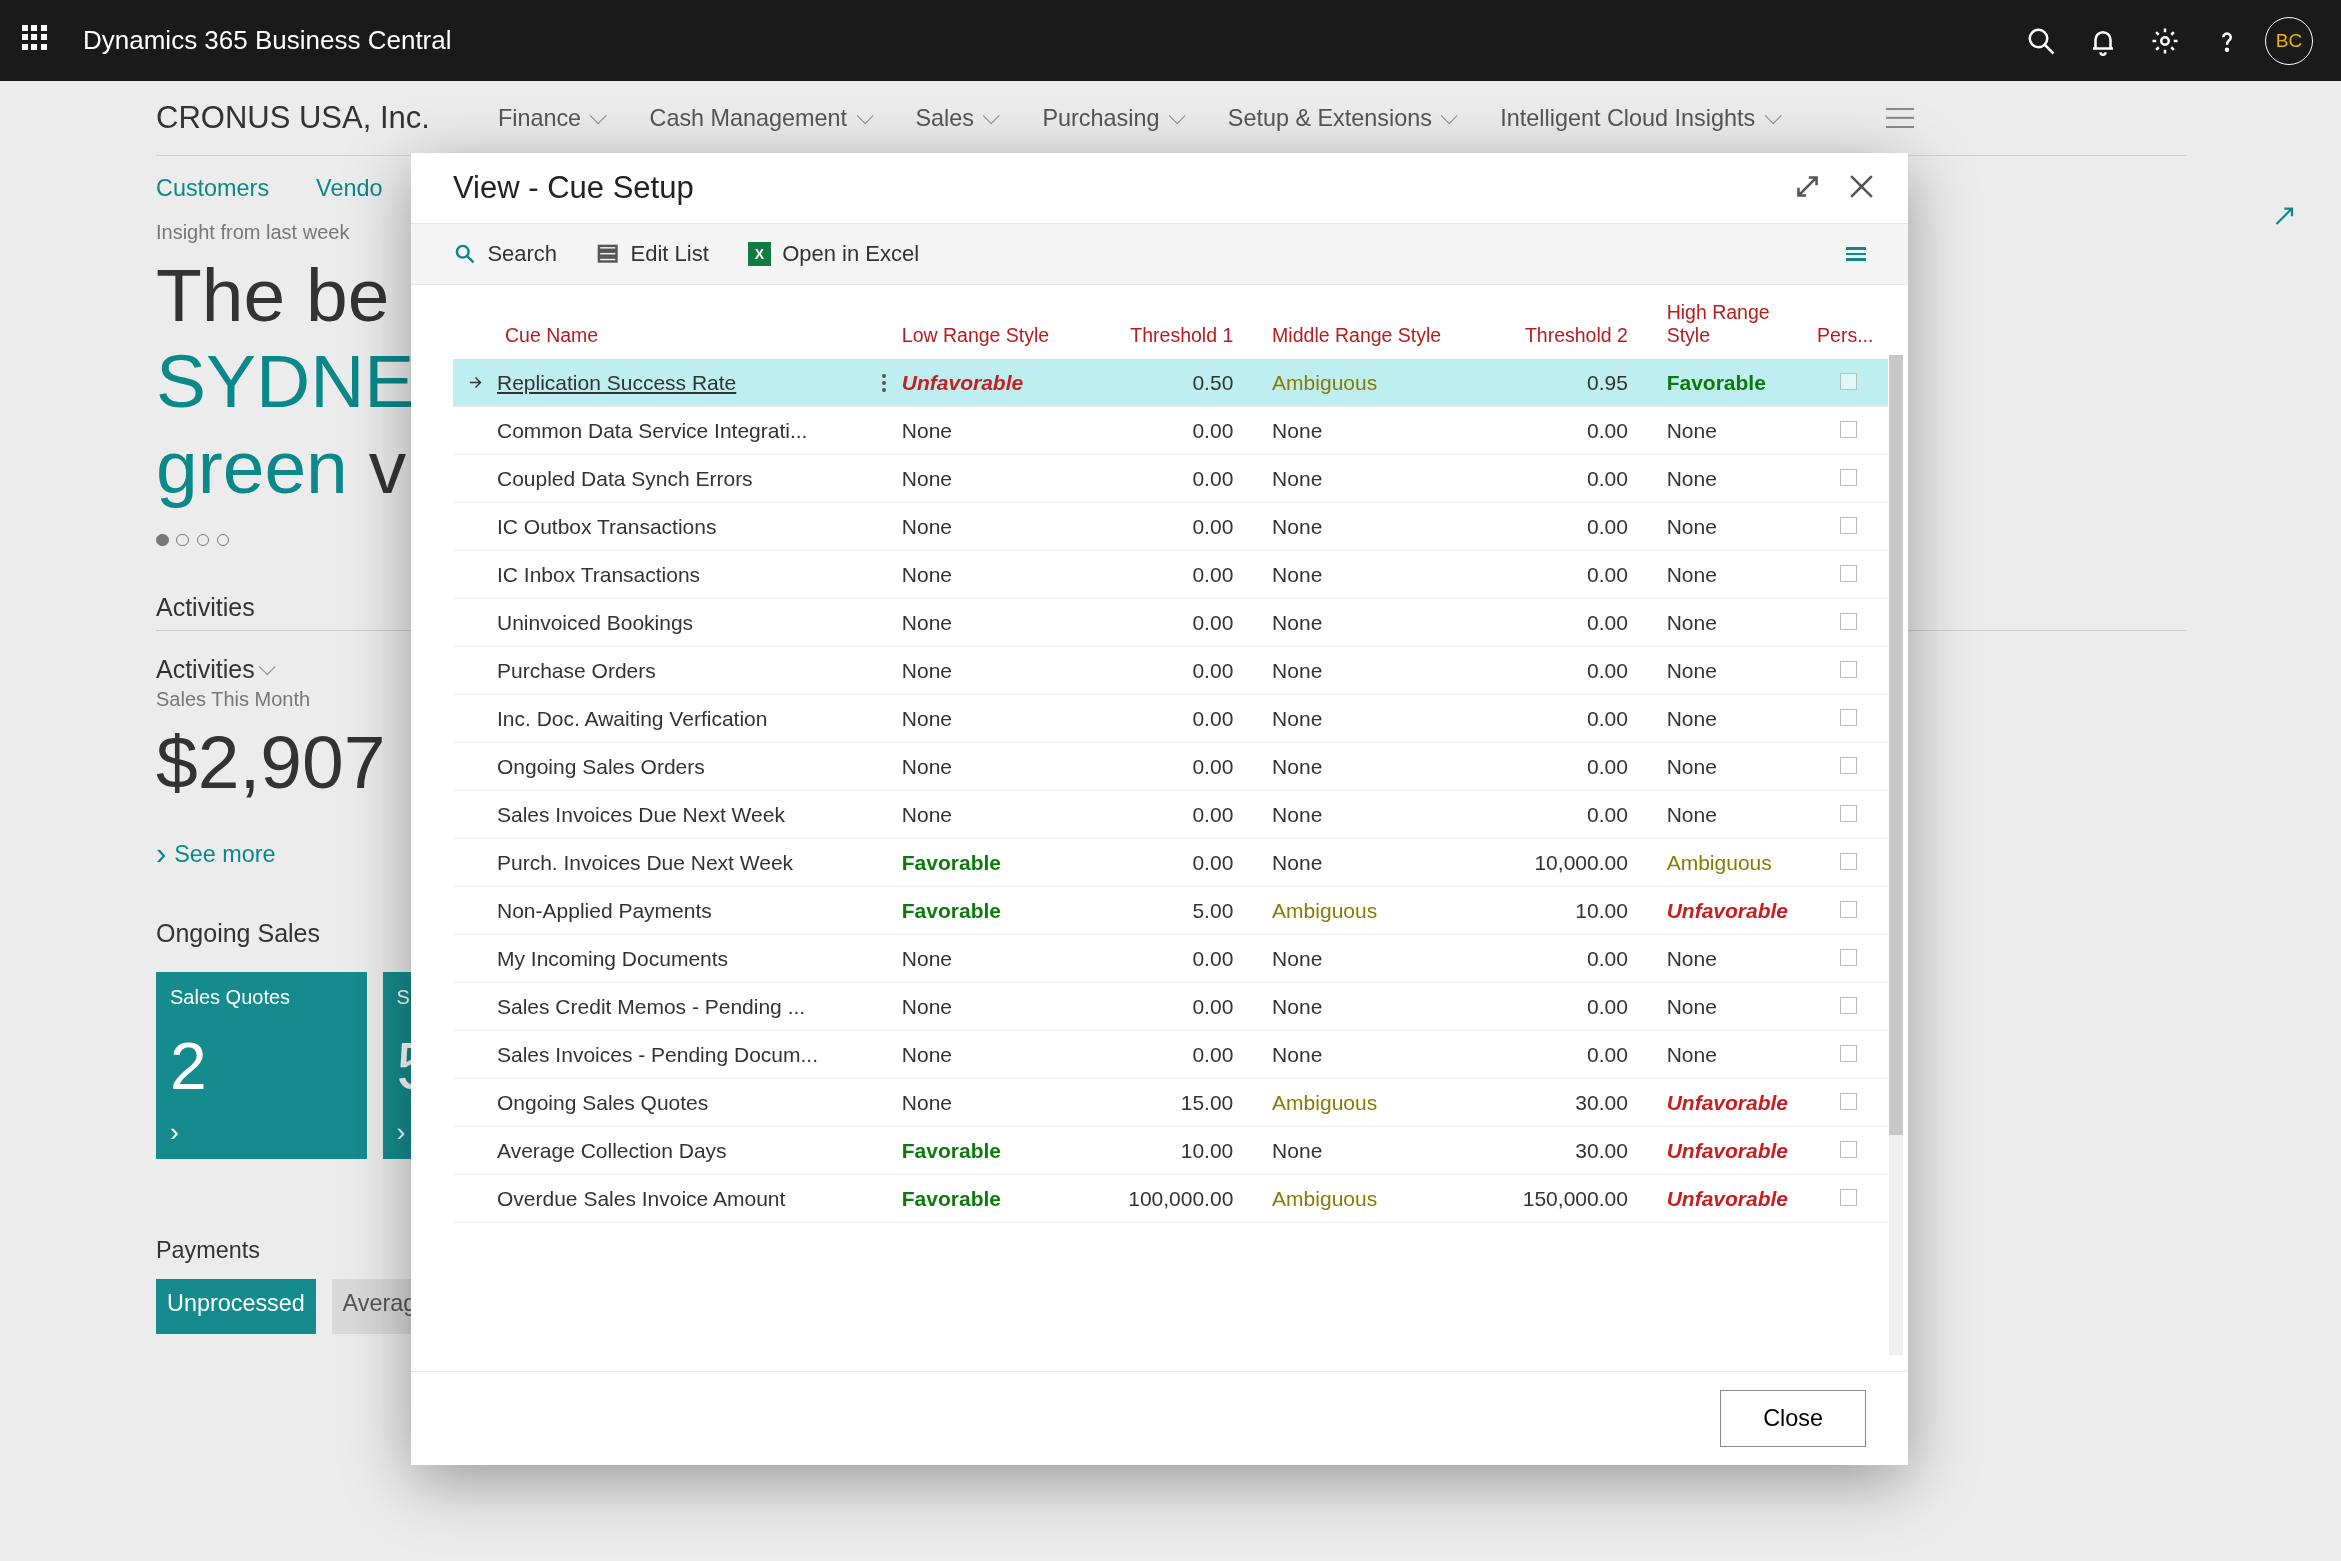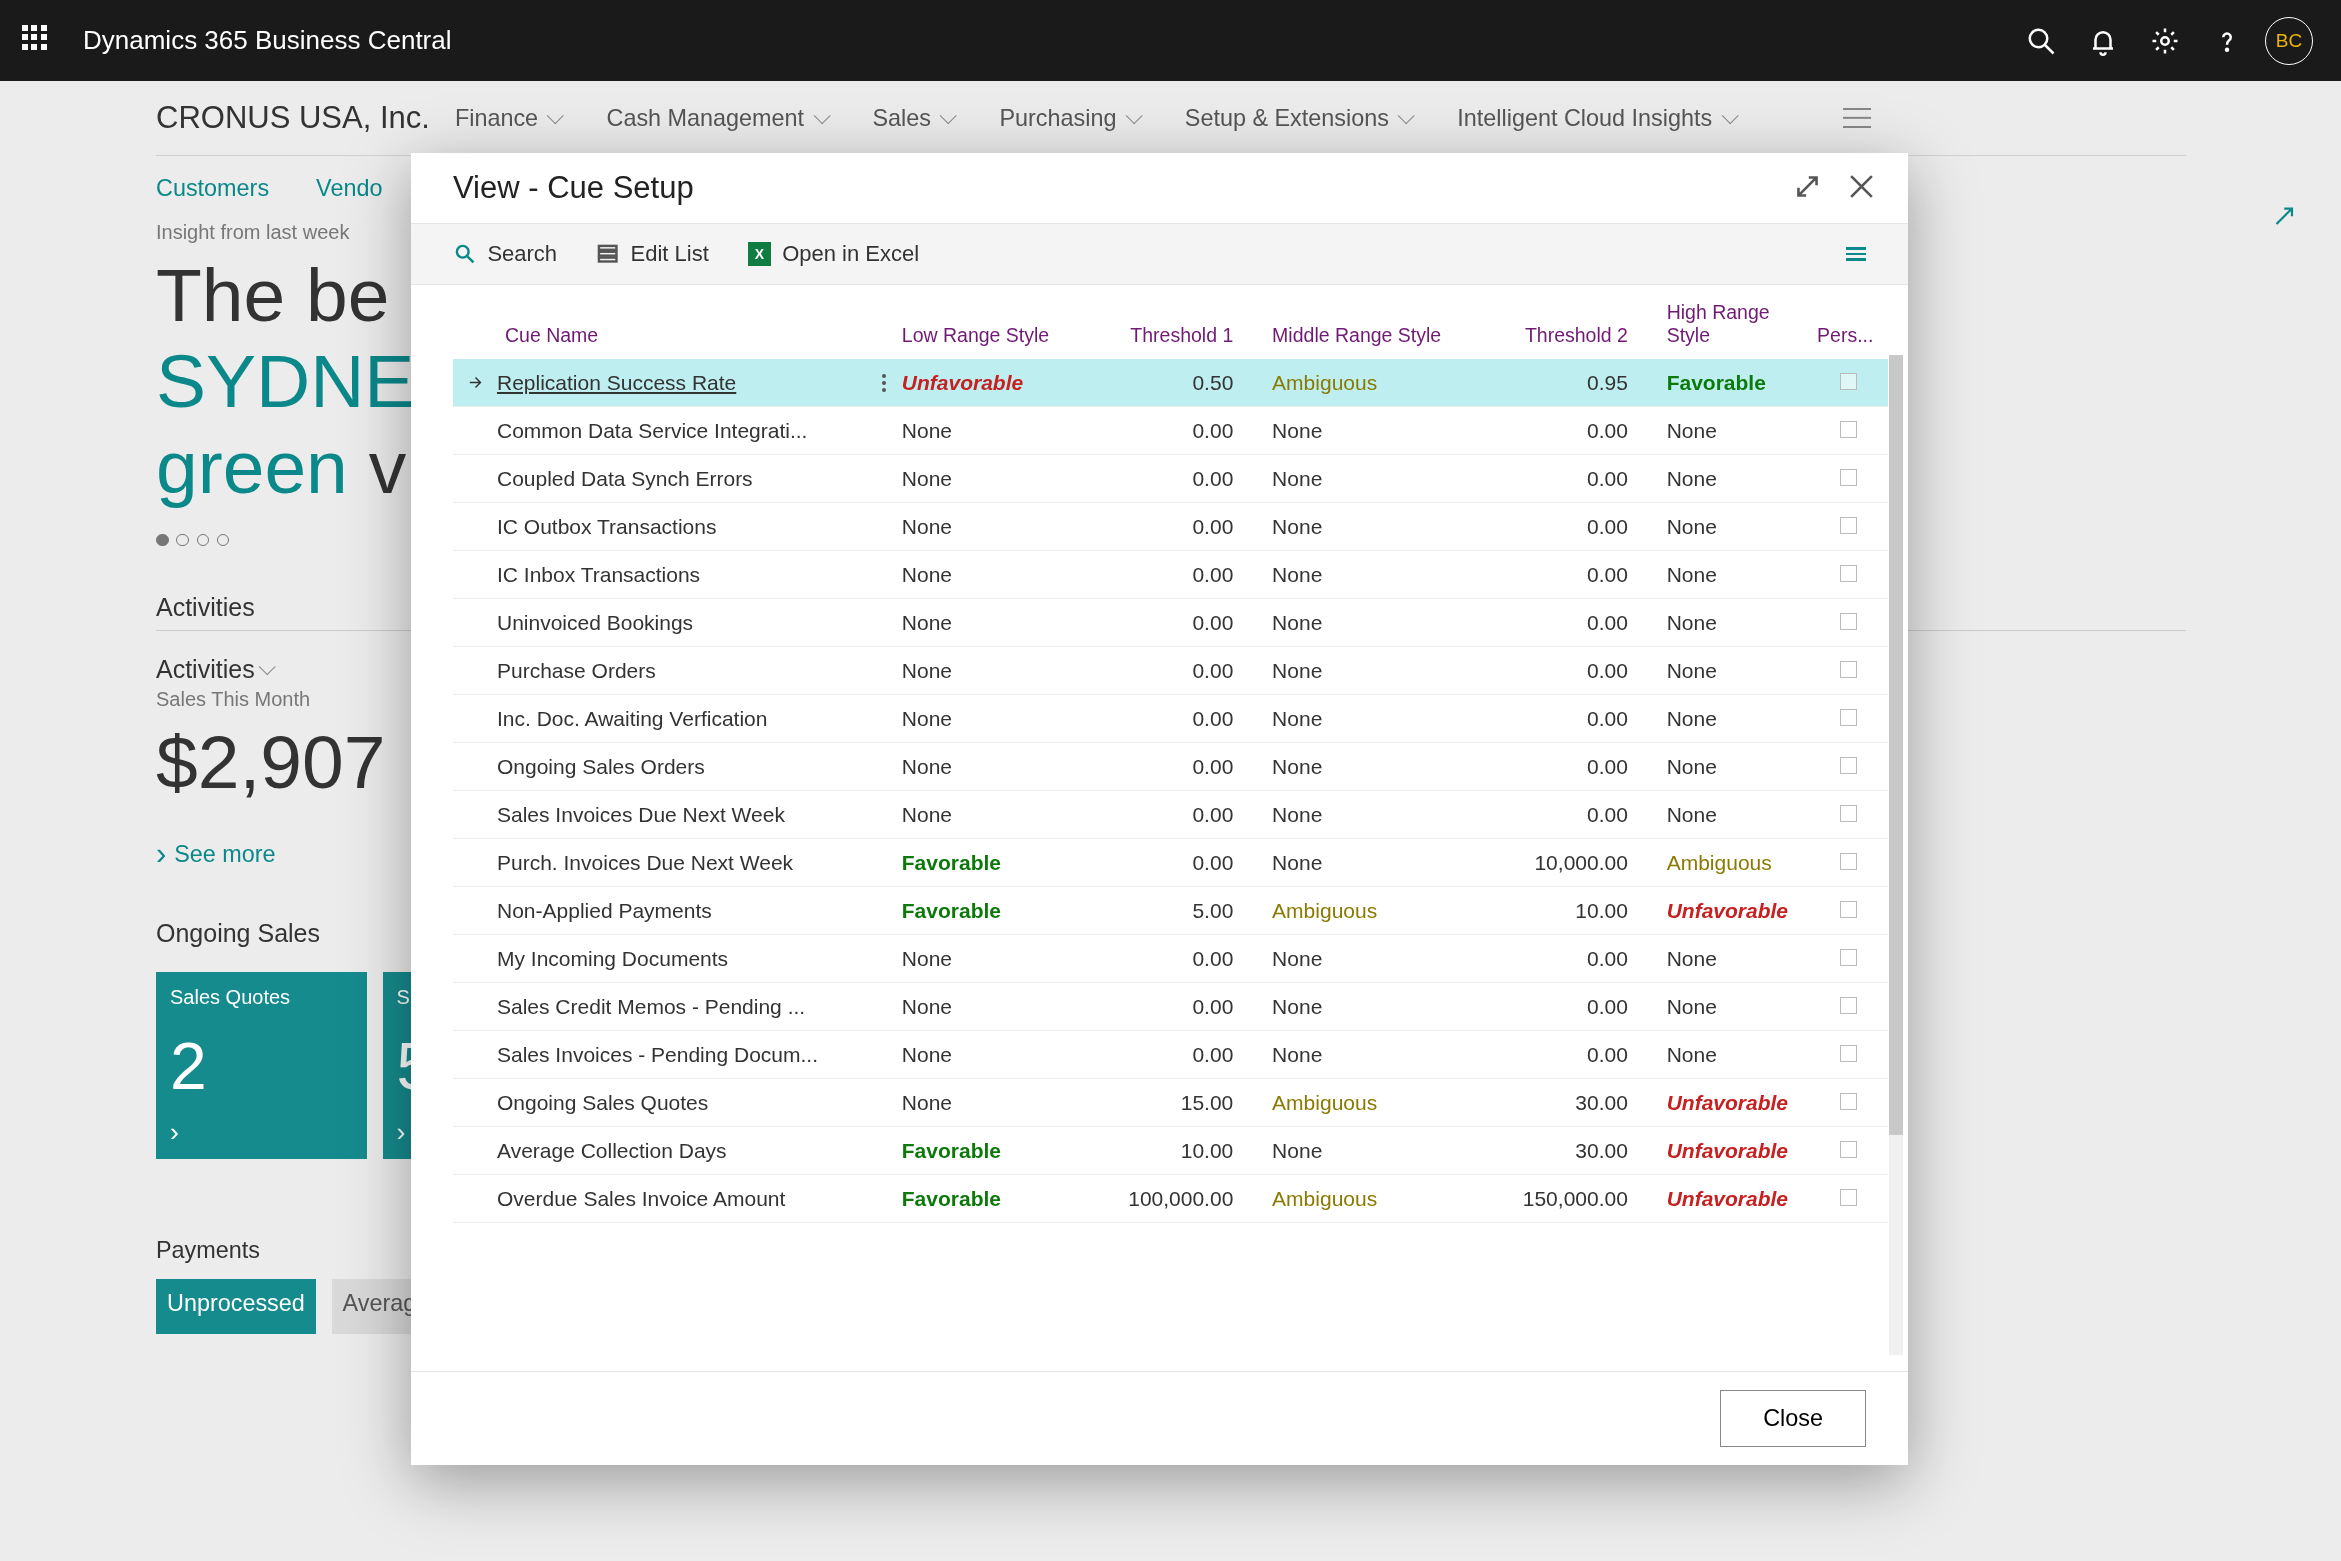--- a/index.html
+++ b/index.html
@@ -9,21 +9,21 @@
   .waffle { width: 31px; height: 31px; display: grid; grid-template-columns: repeat(3,6.2px); grid-template-rows: repeat(3,6.2px); gap: 3.1px; margin-right: 30px; }
   .waffle span { background: #fff; width: 6.2px; height: 6.2px; }
   .topbar-title { font-size: 26px; font-weight: 400; }
   .topbar-spacer { flex: 1; }
   .topbar-icn { width: 62px; height: 62px; display: flex; align-items: center; justify-content: center; color: #eab308; }
   .topbar-icn svg { width: 30px; height: 30px; stroke: #fff; fill: none; stroke-width: 2; }
   .avatar-circle { width: 48px; height: 48px; border: 1.6px solid #fff; border-radius: 50%; display: flex; align-items: center; justify-content: center; font-size: 19px; }
   
   .pagewrap { padding: 0 156px; }
   .pagehead { display: flex; align-items: center; height: 75px; border-bottom: 0.8px solid #d0d0d0; position: relative; }
-  .company { font-size: 31px; color: #333; margin-right: 25px; }
+  .company { font-size: 31px; color: #333; margin-right: 68px; }
   .navmenu { display: flex; gap: 47px; color: #555; font-size: 23.4px; align-items: center; }
   .navmenu span { display: inline-flex; align-items: center; gap: 4.7px; }
   .chev::after { content: ""; display: inline-block; width: 11px; height: 11px; border-right: 1.6px solid #888; border-bottom: 1.6px solid #888; transform: rotate(45deg) translateY(-3.1px); margin-left: 4.7px; }
   .ham { margin-left: 62px; width: 28px; height: 20px; border-top: 2.3px solid #888; border-bottom: 2.3px solid #888; position: relative; }
   .ham::before { content:""; position:absolute; top:50%; left:0; right:0; height:2.3px; background:#888; transform:translateY(-50%);}
   .secondnav { display: flex; gap: 47px; color: #0a888a; font-size: 23.4px; padding: 19px 0 0 0; }
   
   .insight-label { color:#777; font-size:20px; margin-top:19px; }
   .headline { font-size: 75px; font-weight: 300; color: #333; line-height: 1.15; margin-top: 7.8px; }
   .headline .teal { color: #0a888a; }
@@ -55,21 +55,21 @@
   .modal-toolbar{ background:#f4f4f4; border-top:0.8px solid #e4e4e4; border-bottom:0.8px solid #e4e4e4; height:62px; display:flex; align-items:center; padding: 0 42px; gap:39px; color:#333; font-size:22px;}
   .tool{ display:inline-flex; align-items:center; gap:11px;}
   .tool svg{width:23.4px;height:23.4px;stroke:#0a888a;fill:none;stroke-width:2.5;}
   .excel-ic{ width:23.4px;height:23.4px;background:#107c41;color:#fff; font-size:14px; display:flex;align-items:center;justify-content:center; font-weight:bold;}
   .toolbar-sp{flex:1;}
   .list-ic{ display:flex; flex-direction:column; gap:3.1px;}
   .list-ic span{width:20px;height:2.3px;background:#0a888a;}
   
   .tablewrap{ flex:1; overflow:hidden; padding: 0 20px 0 42px; position:relative;}
   table{ width:100%; border-collapse:collapse; font-size:21px;}
-  thead th{ text-align:left; color:#701a75; font-weight:400; padding: 15.6px 7.8px 12.5px 7.8px; vertical-align:bottom; font-size:19.5px;}
+  thead th{ text-align:left; color:#b91c1c; font-weight:400; padding: 15.6px 7.8px 12.5px 7.8px; vertical-align:bottom; font-size:19.5px;}
   thead th.r, tbody td.r{ text-align:right;}
   tbody tr{ border-bottom:0.8px solid #ececec; height:47px;}
   tbody td{ padding: 0 7.8px; color:#333;}
   td .cue{ color:#333;}
   .fav{ color:#0b7a0b; font-weight:bold;}
   .unfav{ color:#c62020; font-weight:bold; font-style:italic;}
   .amb{ color:#8a7a00;}
   .none{ color:#333;}
   tr.selected{ background:#bfeef0;}
   tr.selected td:first-child .rowptr{display:inline-block;}

